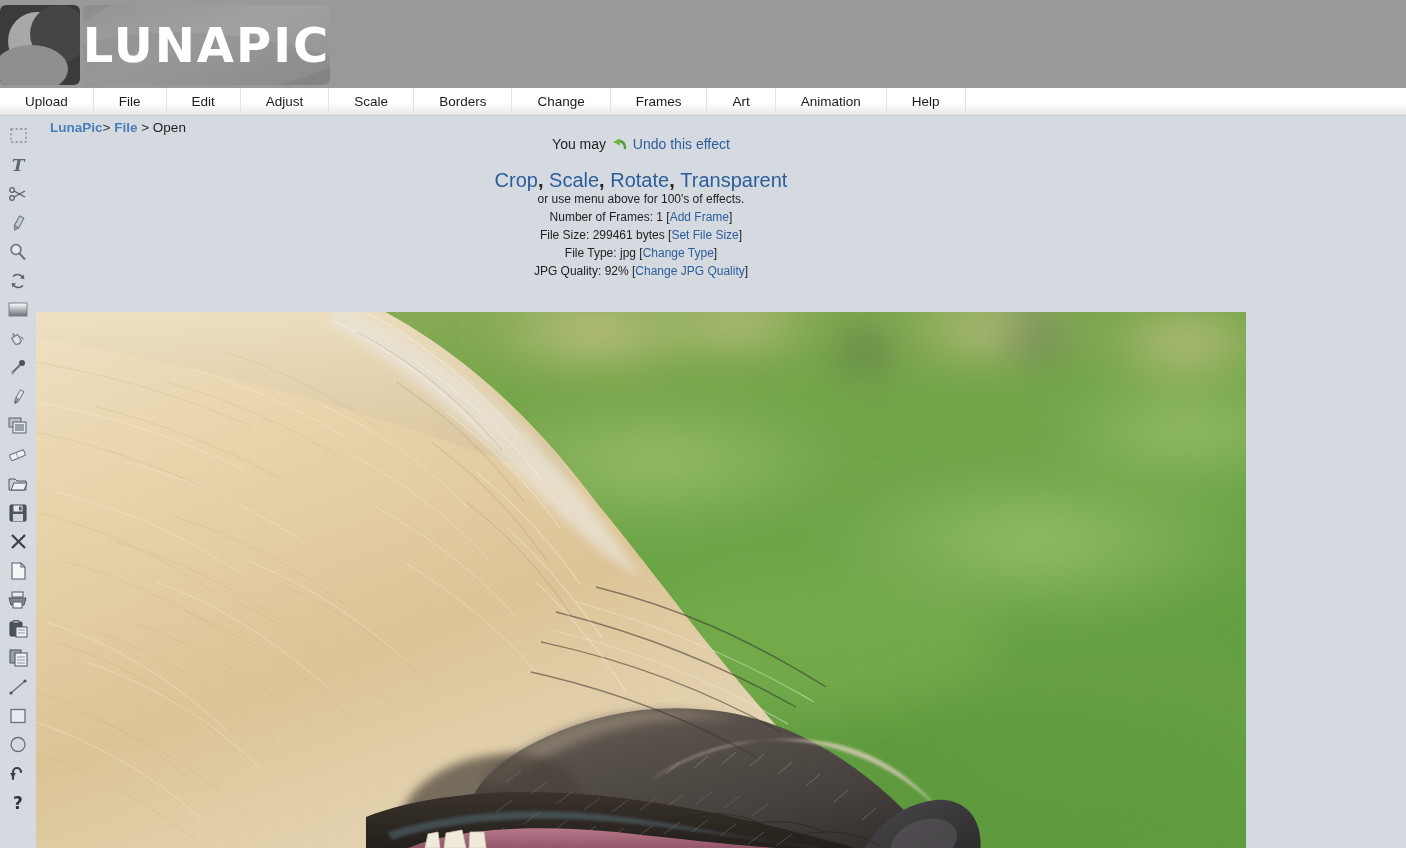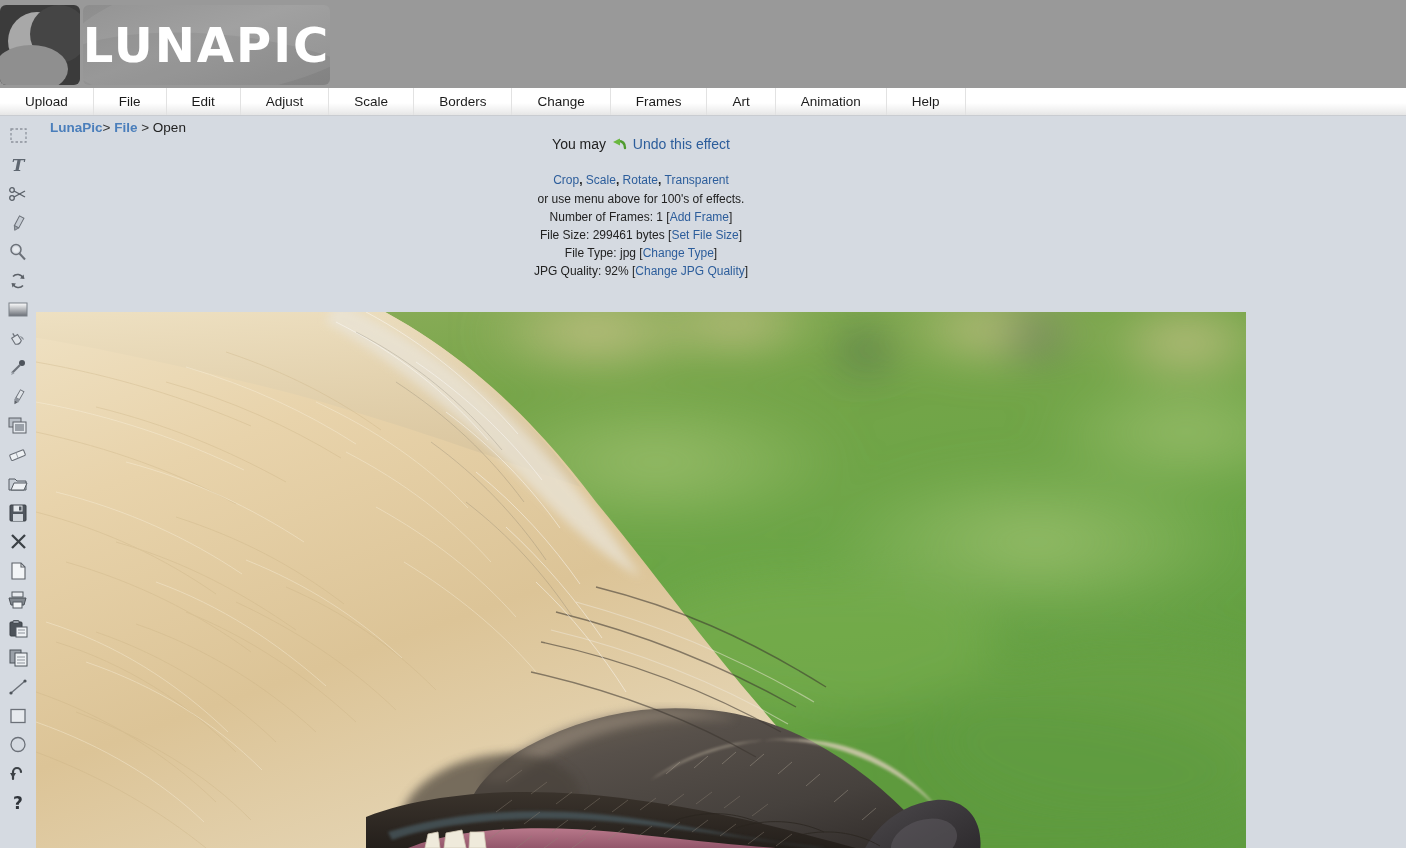--- a/index.html
+++ b/index.html
@@ -145,21 +145,21 @@
   .info .undo-line { margin-bottom: 16px; }
   .info a {
     color: #2c5d9b; text-decoration: none; font-weight: normal;
   }
   .undo-icon {
     display: inline-block;
     vertical-align: -2px;
     margin: 0 2px;
   }
   .big-links {
-    font-size: 12px; font-weight: bold; margin-bottom: 1px;
+    font-size: 20px; font-weight: bold; margin-bottom: 1px;
   }
   .big-links a { color: #2c5d9b; }
   .sub { font-size: 12px; }
 
   
   .photo {
     position: absolute;
     left: 0px; top: 195px;
     width: 1210px; height: 536px;
     overflow: hidden;

